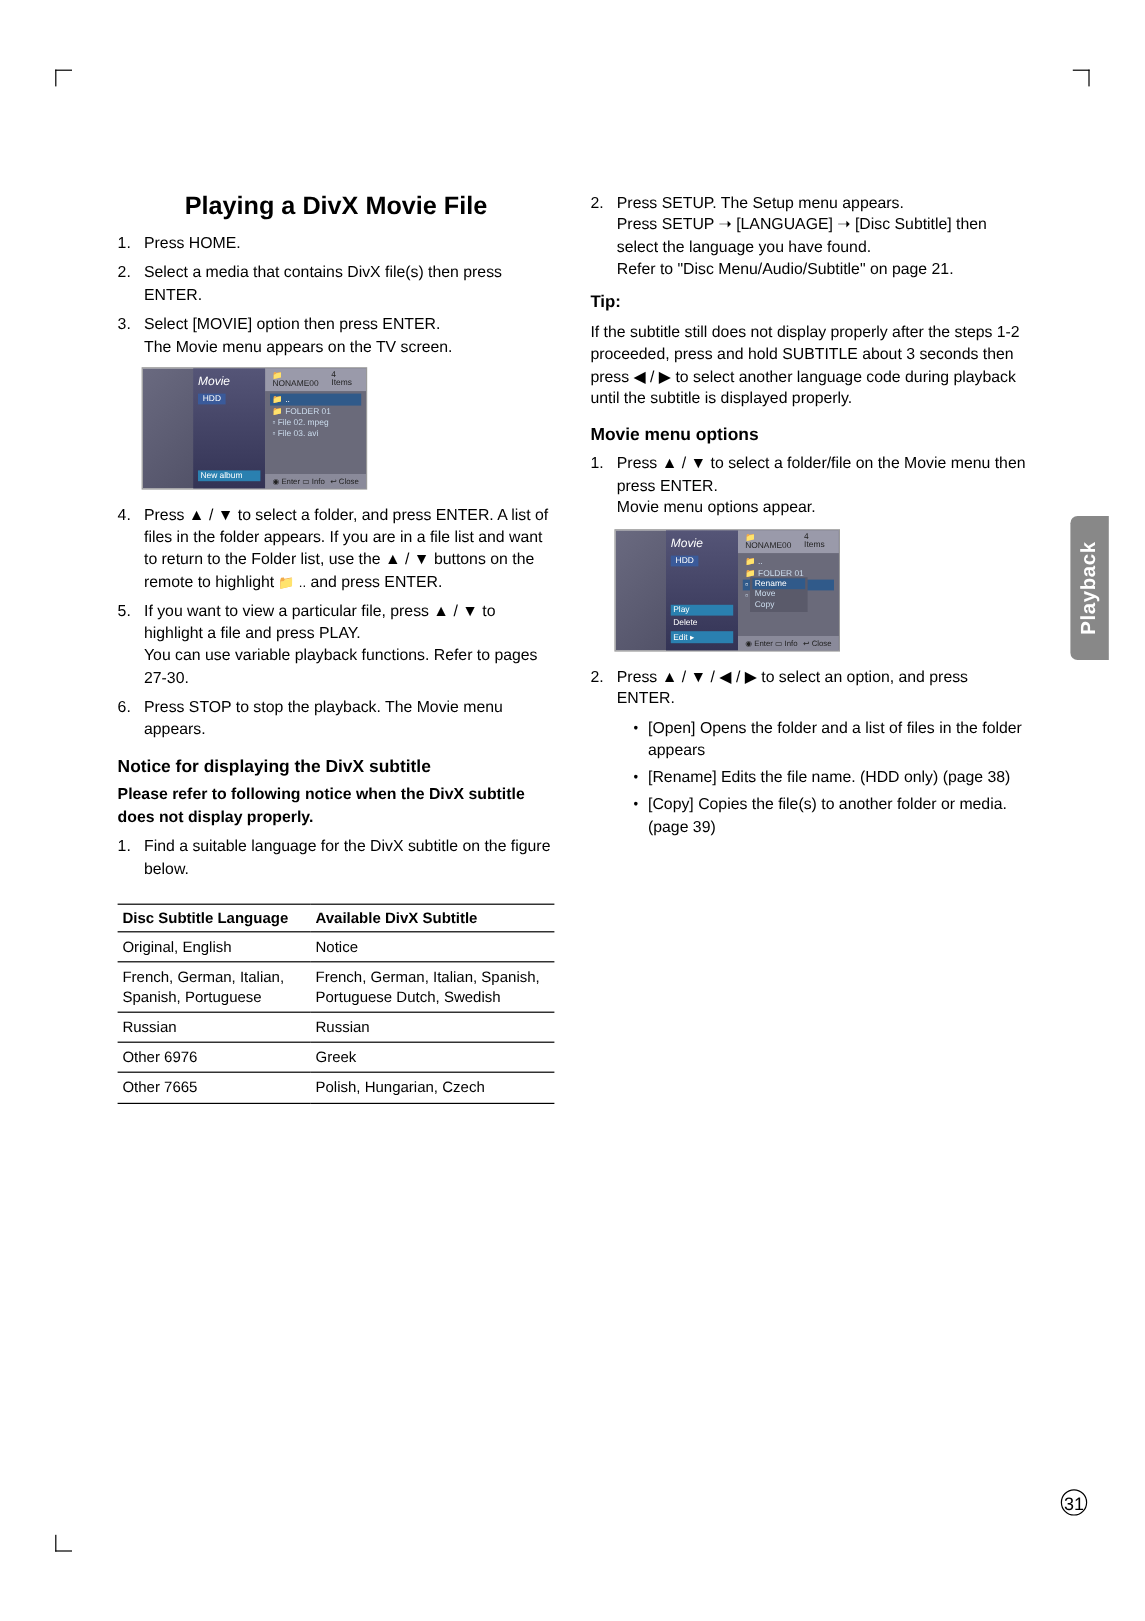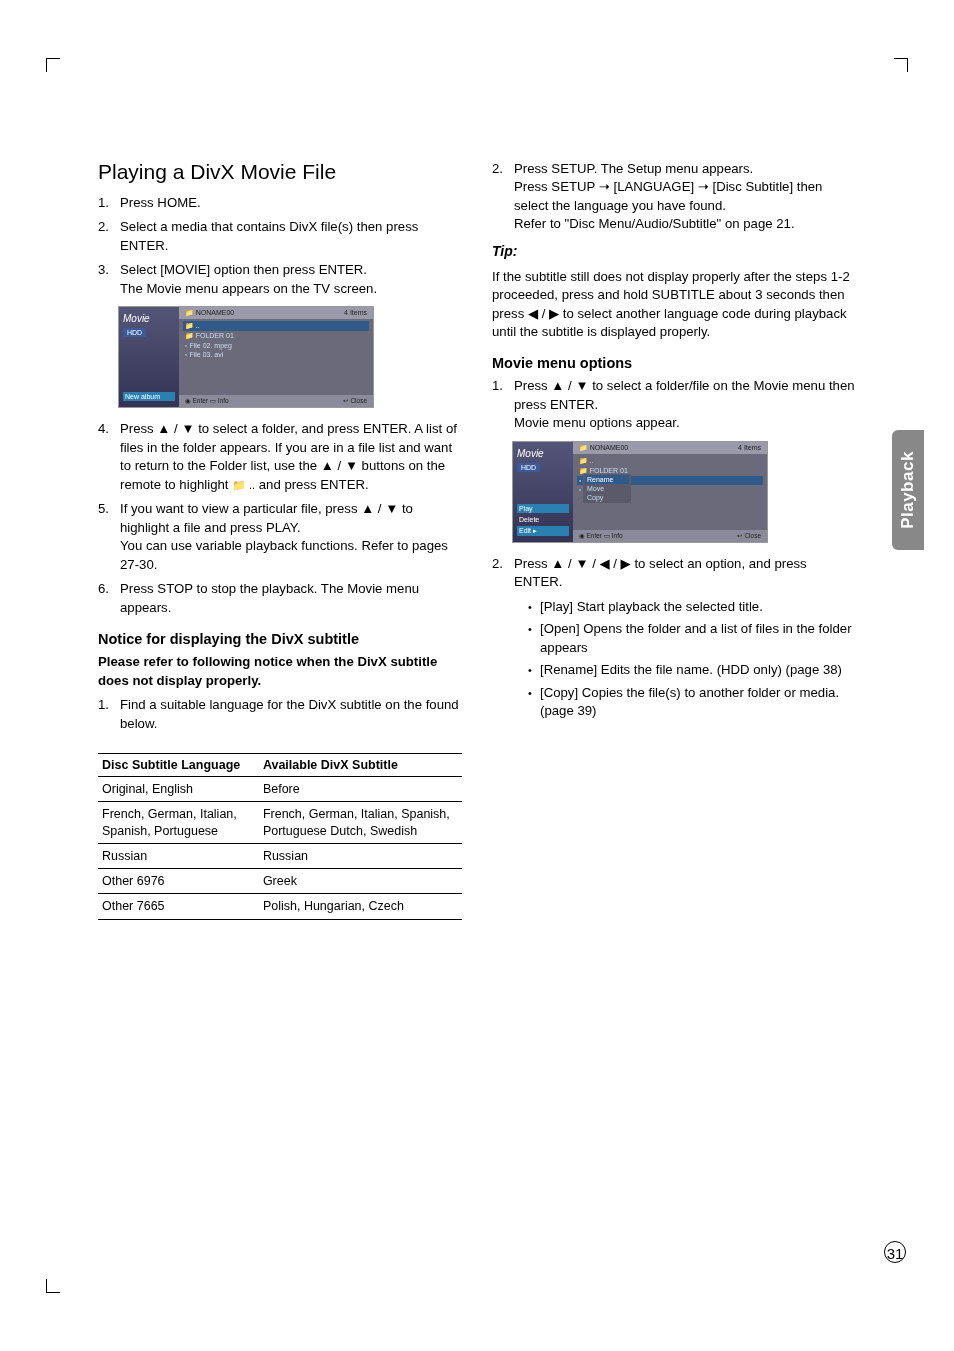--- a/index.html
+++ b/index.html
@@ -15,39 +15,40 @@
   }
   .crop-tl { position: absolute; left: 46px; top: 58px; width: 14px; height: 14px; border-left: 1px solid #000; border-top: 1px solid #000; }
   .crop-tr { position: absolute; right: 46px; top: 58px; width: 14px; height: 14px; border-right: 1px solid #000; border-top: 1px solid #000; }
   .crop-bl { position: absolute; left: 46px; bottom: 58px; width: 14px; height: 14px; border-left: 1px solid #000; border-bottom: 1px solid #000; }
   .page {
     display: flex;
     gap: 30px;
     padding: 100px 48px 0 48px;
   }
   .col { flex: 1 1 0; min-width: 0; }
-  h1 { font-size: 21px; font-weight: normal; margin-bottom: 10px; }
+  h1 { font-size: 21px; font-weight: bold; margin-bottom: 10px; text-align: center; }
   h2 { font-size: 14.5px; font-weight: bold; margin: 14px 0 6px 0; }
-  .tip-lbl { font-style: italic; font-weight: bold; font-size: 14px; margin-top: 8px; }
+  .tip-lbl { font-weight: bold; font-size: 14px; margin-top: 8px; }
   p { line-height: 1.4; margin-bottom: 6px; }
   ol { list-style: none; padding-left: 0; }
   ol > li { display: flex; margin-bottom: 6px; line-height: 1.4; }
   ol > li .num { flex: 0 0 22px; }
   ol > li .body { flex: 1; }
   ul.bullets { list-style: none; padding-left: 14px; }
   ul.bullets li { position: relative; padding-left: 12px; line-height: 1.4; margin-bottom: 4px; }
   ul.bullets li::before { content: "•"; position: absolute; left: 0; font-size: 11px; top: 2px; }
   .bold { font-weight: bold; }
   .screenshot {
-    width: 256px;
+    width: 188px;
     margin: 8px 0 12px 20px;
     border: 1px solid #999;
     background: linear-gradient(135deg,#6a6a80,#3a3a50);
     color: #fff;
     font-size: 8px;
+    padding-left: 42px;
   }
   .screenshot .ss-in { display: flex; min-height: 100px; }
   .screenshot .ss-left {
     width: 60px;
     background: linear-gradient(#555577,#333355);
     padding: 6px 4px;
     display: flex; flex-direction: column; justify-content: space-between;
   }
   .screenshot .ss-left .ttl { font-style: italic; font-size: 10px; margin-bottom: 4px; }
   .screenshot .ss-left .hdd { background:#3a5a9a; padding:1px 4px; font-size:7px; width:fit-content; }
@@ -176,35 +177,35 @@
         <span class="num">6.</span>
         <span class="body">Press STOP to stop the playback. The Movie menu appears.</span>
       </li>
     </ol>
 
     <h2>Notice for displaying the DivX subtitle</h2>
     <p class="bold">Please refer to following notice when the DivX subtitle does not display properly.</p>
     <ol>
       <li>
         <span class="num">1.</span>
-        <span class="body">Find a suitable language for the DivX subtitle on the found below.</span>
+        <span class="body">Find a suitable language for the DivX subtitle on the figure below.</span>
       </li>
     </ol>
 
     <table class="sub">
       <thead>
         <tr>
           <th>Disc Subtitle Language</th>
           <th>Available DivX Subtitle</th>
         </tr>
       </thead>
       <tbody>
         <tr>
             <td>Original, English</td>
-            <td>Before</td>
+            <td>Notice</td>
           </tr>
         <tr>
             <td>French, German, Italian, Spanish, Portuguese</td>
             <td>French, German, Italian, Spanish, Portuguese Dutch, Swedish</td>
           </tr>
         <tr>
             <td>Russian</td>
             <td>Russian</td>
           </tr>
         <tr>
@@ -278,21 +279,20 @@
         </div>
       </div>
     </div>
 
     <ol>
       <li>
         <span class="num">2.</span>
         <span class="body">
           <span>Press ▲ / ▼ / ◀ / ▶ to select an option, and press ENTER.</span>
           <ul class="bullets" style="margin-top:6px;">
-            <li>[Play] Start playback the selected title.</li>
             <li>[Open] Opens the folder and a list of files in the folder appears</li>
             <li>[Rename] Edits the file name. (HDD only) (page 38)</li>
             <li>[Copy] Copies the file(s) to another folder or media. (page 39)</li>
           </ul>
         </span>
       </li>
     </ol>
   </div>
 </div>
 

